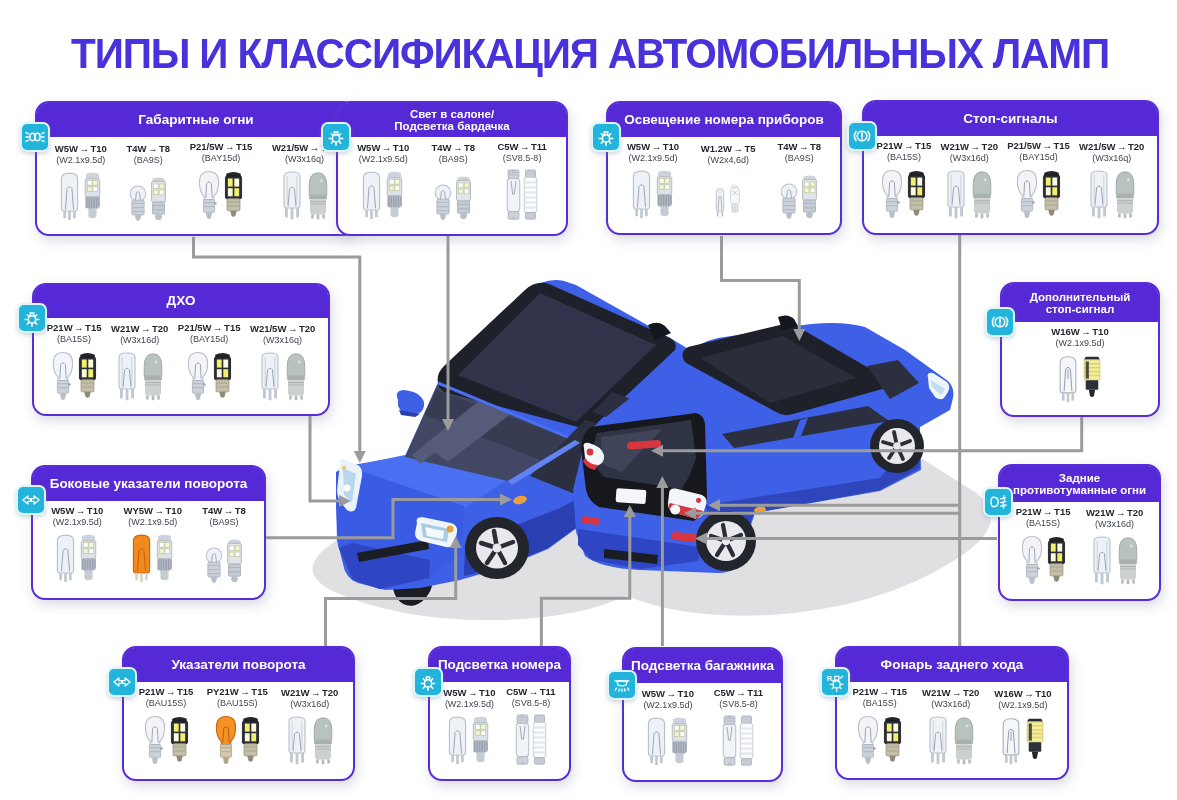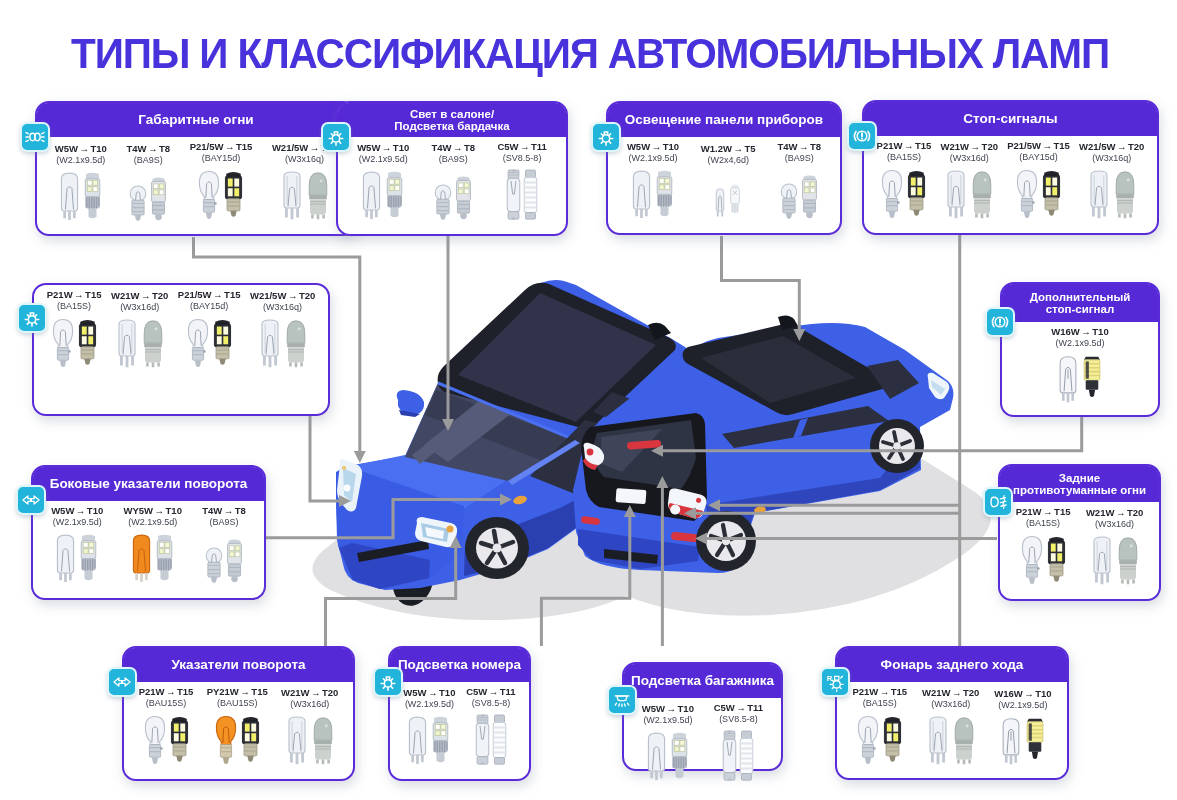--- a/index.html
+++ b/index.html
@@ -308,21 +308,21 @@
  <div class="icon" style="left:-17px;top:19px;">
       <svg viewBox="0 0 24 24" stroke="#fff" stroke-width="1.7" fill="none" stroke-linecap="round">
         <circle cx="12" cy="13.6" r="4"></circle>
         <path d="M10.2 9.4 v-2.8 h3.6 v2.8"></path>
         <path d="M12 21 v-2.2 M4.6 13.6 h2.4 M17 13.6 h2.4 M6.9 8.5 l1.8 1.8 M17.1 8.5 l-1.8 1.8 M6.9 18.7 l1.8-1.8 M17.1 18.7 l-1.8-1.8"></path>
       </svg>
     </div>
 </div>
 
 <div class="card" style="left:606px;top:101px;width:236px;height:134px;">
- <div class="hd" style="height:34px;font-size:13.5px;">Освещение панели приборов</div>
+ <div class="hd" style="height:34px;font-size:13.5px;">Освещение номера приборов</div>
  <div class="cols">
   <div class="col">
         <div class="l1">W5W<span class="ar">→</span>T10</div>
         <div class="l2">(W2.1x9.5d)</div>
    <div class="bulbs">
           <svg width="21" height="57" viewBox="0 0 26 60">
             <use href="#b-wedge"></use>
           </svg>
           <svg width="21" height="57" viewBox="0 0 26 60">
             <use href="#b-wled"></use>
@@ -418,20 +418,21 @@
  <div class="icon" style="left:-17px;top:19px;">
       <svg viewBox="0 0 24 24" stroke="#fff" stroke-width="1.7" fill="none" stroke-linecap="round">
         <circle cx="12" cy="12" r="5.2"></circle>
         <path d="M12 9 v3.5 M12 14.8 v.3" stroke-width="2"></path>
         <path d="M5.5 7 q-3.5 5 0 10 M18.5 7 q3.5 5 0 10"></path>
       </svg>
     </div>
 </div>
 
 <div class="card" style="left:32px;top:283px;width:298px;height:133px;">
+ <div class="hd" style="height:33px;font-size:13.5px;">ДХО</div>
  <div class="cols">
   <div class="col">
         <div class="l1">P21W<span class="ar">→</span>T15</div>
         <div class="l2">(BA15S)</div>
    <div class="bulbs">
           <svg width="24" height="59" viewBox="0 0 30 62">
             <use href="#b-pear"></use>
           </svg>
           <svg width="21" height="59" viewBox="0 0 26 62">
             <use href="#b-pled"></use>
@@ -635,21 +636,21 @@
       </div>
  </div>
  <div class="icon" style="left:-17px;top:19px;">
       <svg viewBox="0 0 24 24" stroke="#fff" stroke-width="1.4" fill="none" stroke-linejoin="round">
         <path d="M3.2 12 L8.6 7.6 V10.4 H11.6 V13.6 H8.6 V16.4 Z"></path>
         <path d="M20.8 12 L15.4 7.6 V10.4 H12.4 V13.6 H15.4 V16.4 Z"></path>
       </svg>
     </div>
 </div>
 
-<div class="card" style="left:388px;top:646px;width:143px;height:135px;">
+<div class="card" style="left:428px;top:646px;width:143px;height:135px;">
  <div class="hd" style="height:34px;font-size:13.5px;">Подсветка номера</div>
  <div class="cols">
   <div class="col">
         <div class="l1">W5W<span class="ar">→</span>T10</div>
         <div class="l2">(W2.1x9.5d)</div>
    <div class="bulbs">
           <svg width="21" height="57" viewBox="0 0 26 60">
             <use href="#b-wedge"></use>
           </svg>
           <svg width="21" height="57" viewBox="0 0 26 60">
@@ -672,21 +673,21 @@
  </div>
  <div class="icon" style="left:-17px;top:19px;">
       <svg viewBox="0 0 24 24" stroke="#fff" stroke-width="1.7" fill="none" stroke-linecap="round">
         <circle cx="12" cy="13.6" r="4"></circle>
         <path d="M10.2 9.4 v-2.8 h3.6 v2.8"></path>
         <path d="M12 21 v-2.2 M4.6 13.6 h2.4 M17 13.6 h2.4 M6.9 8.5 l1.8 1.8 M17.1 8.5 l-1.8 1.8 M6.9 18.7 l1.8-1.8 M17.1 18.7 l-1.8-1.8"></path>
       </svg>
     </div>
 </div>
 
-<div class="card" style="left:622px;top:662px;width:161px;height:109px;">
+<div class="card" style="left:622px;top:647px;width:161px;height:135px;">
  <div class="hd" style="height:34px;font-size:13.5px;">Подсветка багажника</div>
  <div class="cols">
   <div class="col">
         <div class="l1">W5W<span class="ar">→</span>T10</div>
         <div class="l2">(W2.1x9.5d)</div>
    <div class="bulbs">
           <svg width="21" height="57" viewBox="0 0 26 60">
             <use href="#b-wedge"></use>
           </svg>
           <svg width="21" height="57" viewBox="0 0 26 60">

